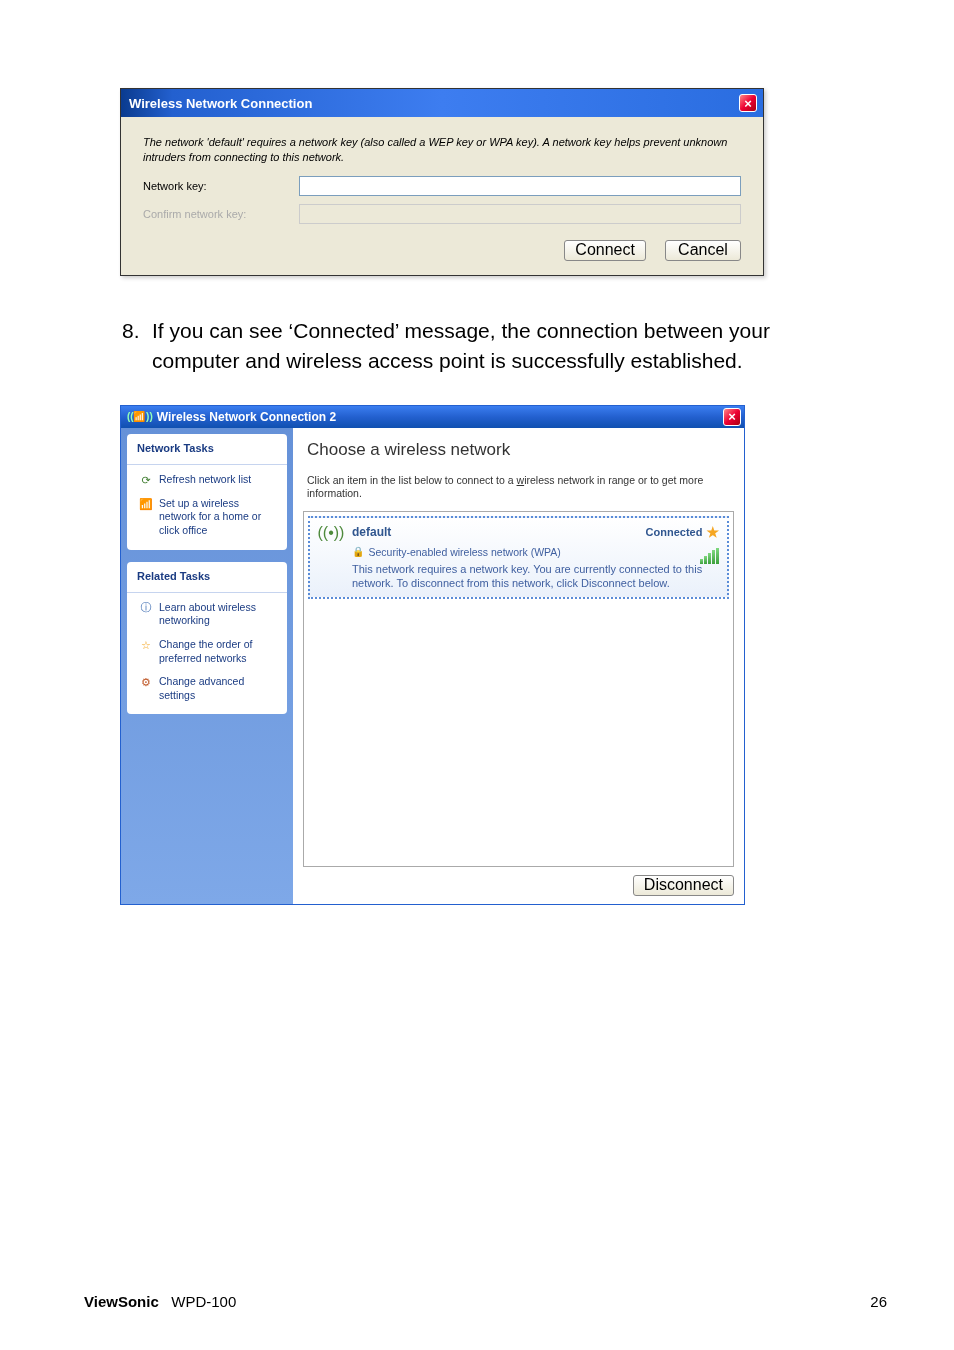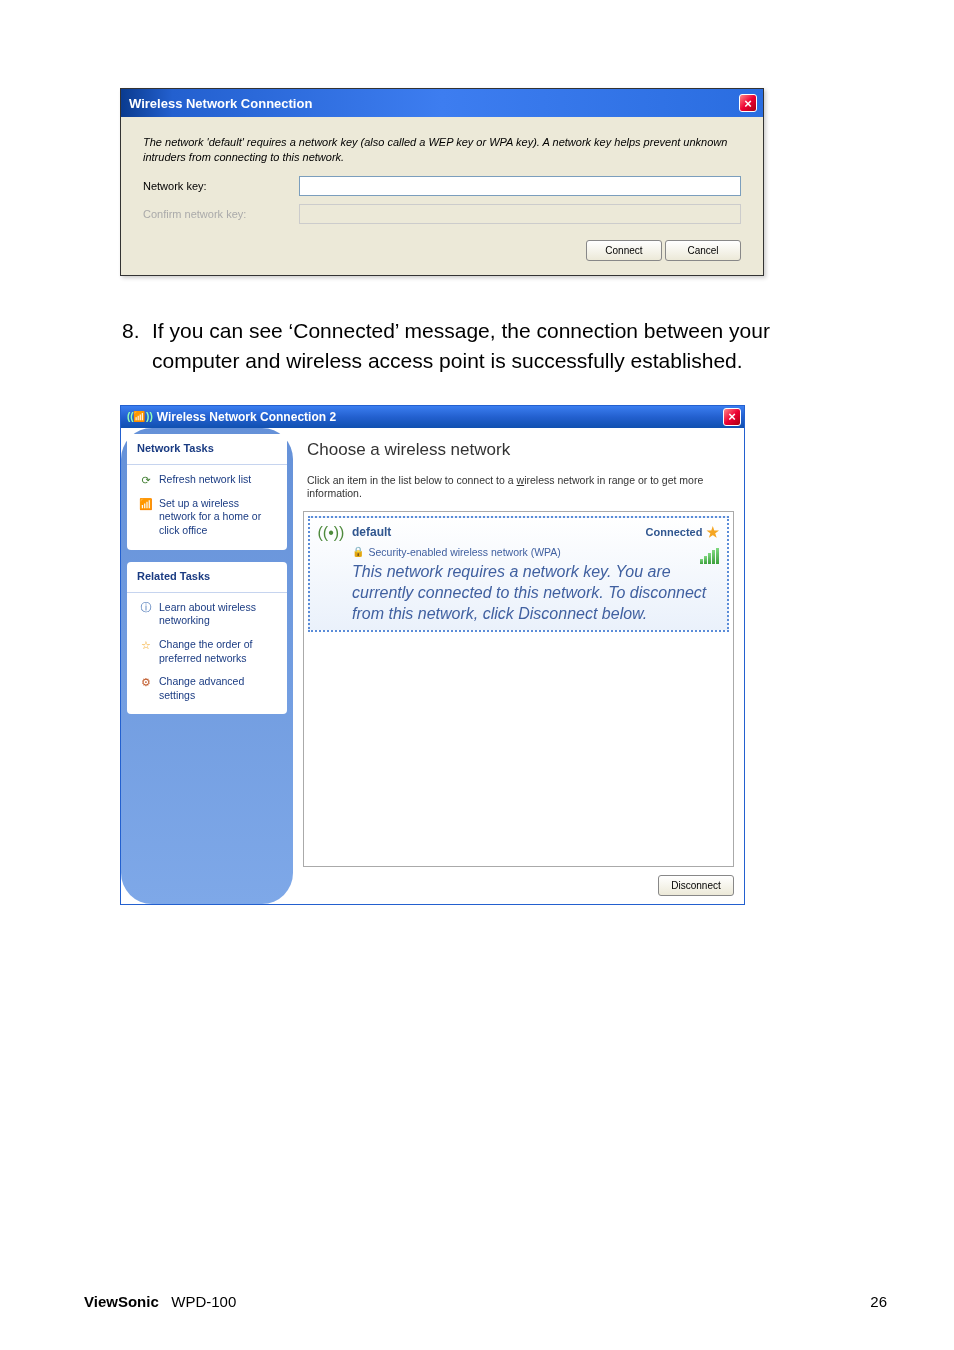--- a/index.html
+++ b/index.html
@@ -58,23 +58,23 @@
     font-size: 11px;
   }
   .formrow input[disabled] { background: #ece9d8; border-color: #ccc; }
   .btnrow { text-align: right; padding-top: 8px; }
   .xp-btn {
     min-width: 76px;
     height: 21px;
     background: linear-gradient(#fff, #ece9d8);
     border: 1px solid #888;
     border-radius: 3px;
-    font-size: 10px;
+    font-size: 16px;
     padding: 0 10px;
-    margin-left: 0;
+    margin-left: 16px;
   }
   
   .instruction {
     display: flex;
     font-size: 21px;
     line-height: 1.45;
     margin: 30px 0 28px 0;
     font-family: Arial, sans-serif;
   }
   .instruction .num { width: 42px; flex-shrink: 0; padding-left: 12px; }
@@ -91,21 +91,21 @@
     font-size: 12px;
     padding: 3px 3px 3px 6px;
     display: flex;
     justify-content: space-between;
     align-items: center;
     height: 22px;
   }
   .titlebar2 .left { display: flex; align-items: center; gap: 4px; }
   .sig-icon { font-size: 10px; color: #93ffb7; }
   .d2body { display: flex; height: 476px; background: #fff; }
-  .sidebar { width: 172px; background: linear-gradient(to bottom, #6591d8 0%, #7ea8e8 100%); display: flex; flex-direction: column; border-radius: 31px; }
+  .sidebar { width: 172px; background: linear-gradient(to bottom, #6591d8 0%, #7ea8e8 100%); display: flex; flex-direction: column; }
   .panel { background: #fff; margin: 6px; border-radius: 4px; padding-bottom: 10px; }
   .panel-hd { color: #1a3b82; font-weight: bold; font-size: 11px; padding: 8px 10px 10px 10px; border-bottom: 1px solid #c6d4ef; }
   .panel-link { display: flex; align-items: flex-start; gap: 6px; padding: 8px 10px 2px 12px; font-size: 10.5px; color: #1a3b82; line-height: 1.3; }
   .panel-link .ico { width: 14px; height: 14px; flex-shrink: 0; display:flex; align-items:center; justify-content:center; font-size:11px; }
   .main { flex: 1; display: flex; flex-direction: column; }
   .main-hd { font-family: "Franklin Gothic Medium", Arial; font-size: 17px; padding: 12px 14px 8px 14px; color: #333; }
   .main-sub { font-size: 10.5px; padding: 6px 14px 10px 14px; color: #333; line-height: 1.3; }
   .main-sub .ul { text-decoration: underline; }
   .netlist { flex: 1; margin: 0 10px 0 10px; border: 1px solid #aaa; background: #fff; position: relative; }
   .netitem {
@@ -115,21 +115,21 @@
     padding: 6px 8px 6px 42px;
     position: relative;
   }
   .netitem .sigcol { position:absolute; left: 6px; top: 6px; width: 30px; text-align:center; color:#4e8a3c; font-size:16px; }
   .netitem .row1 { display:flex; justify-content: space-between; align-items:center; }
   .netitem .ssid { color: #30568f; font-weight: bold; font-size: 12px; }
   .netitem .status { color: #30568f; font-weight: bold; font-size: 11px; display:flex; align-items:center; gap:4px; }
   .netitem .star { color: #f5a623; font-size: 14px; }
   .netitem .sec { font-size: 10.5px; color: #4060a0; margin-top: 6px; display:flex; align-items:center; gap:4px;}
   .netitem .lock { color:#cca43b; font-size:10px; }
-  .netitem .desc { font-size: 16px; color: #4060a0; margin-top: 4px; line-height:1.3;font-style:italic; }
+  .netitem .desc { font-size: 11px; color: #4060a0; margin-top: 4px; line-height:1.3; }
   .netitem .bars { position:absolute; right: 8px; top: 30px; display:flex; align-items:flex-end; gap:1px; height:16px; }
   .netitem .bars span { width:3px; background: linear-gradient(#7fd87f,#3ca03c); }
   .netitem .bars span:nth-child(1){height:5px}
   .netitem .bars span:nth-child(2){height:8px}
   .netitem .bars span:nth-child(3){height:11px}
   .netitem .bars span:nth-child(4){height:14px}
   .netitem .bars span:nth-child(5){height:16px}
   .footer-btn { text-align: right; padding: 8px 10px; }
   
   .pagefoot {

